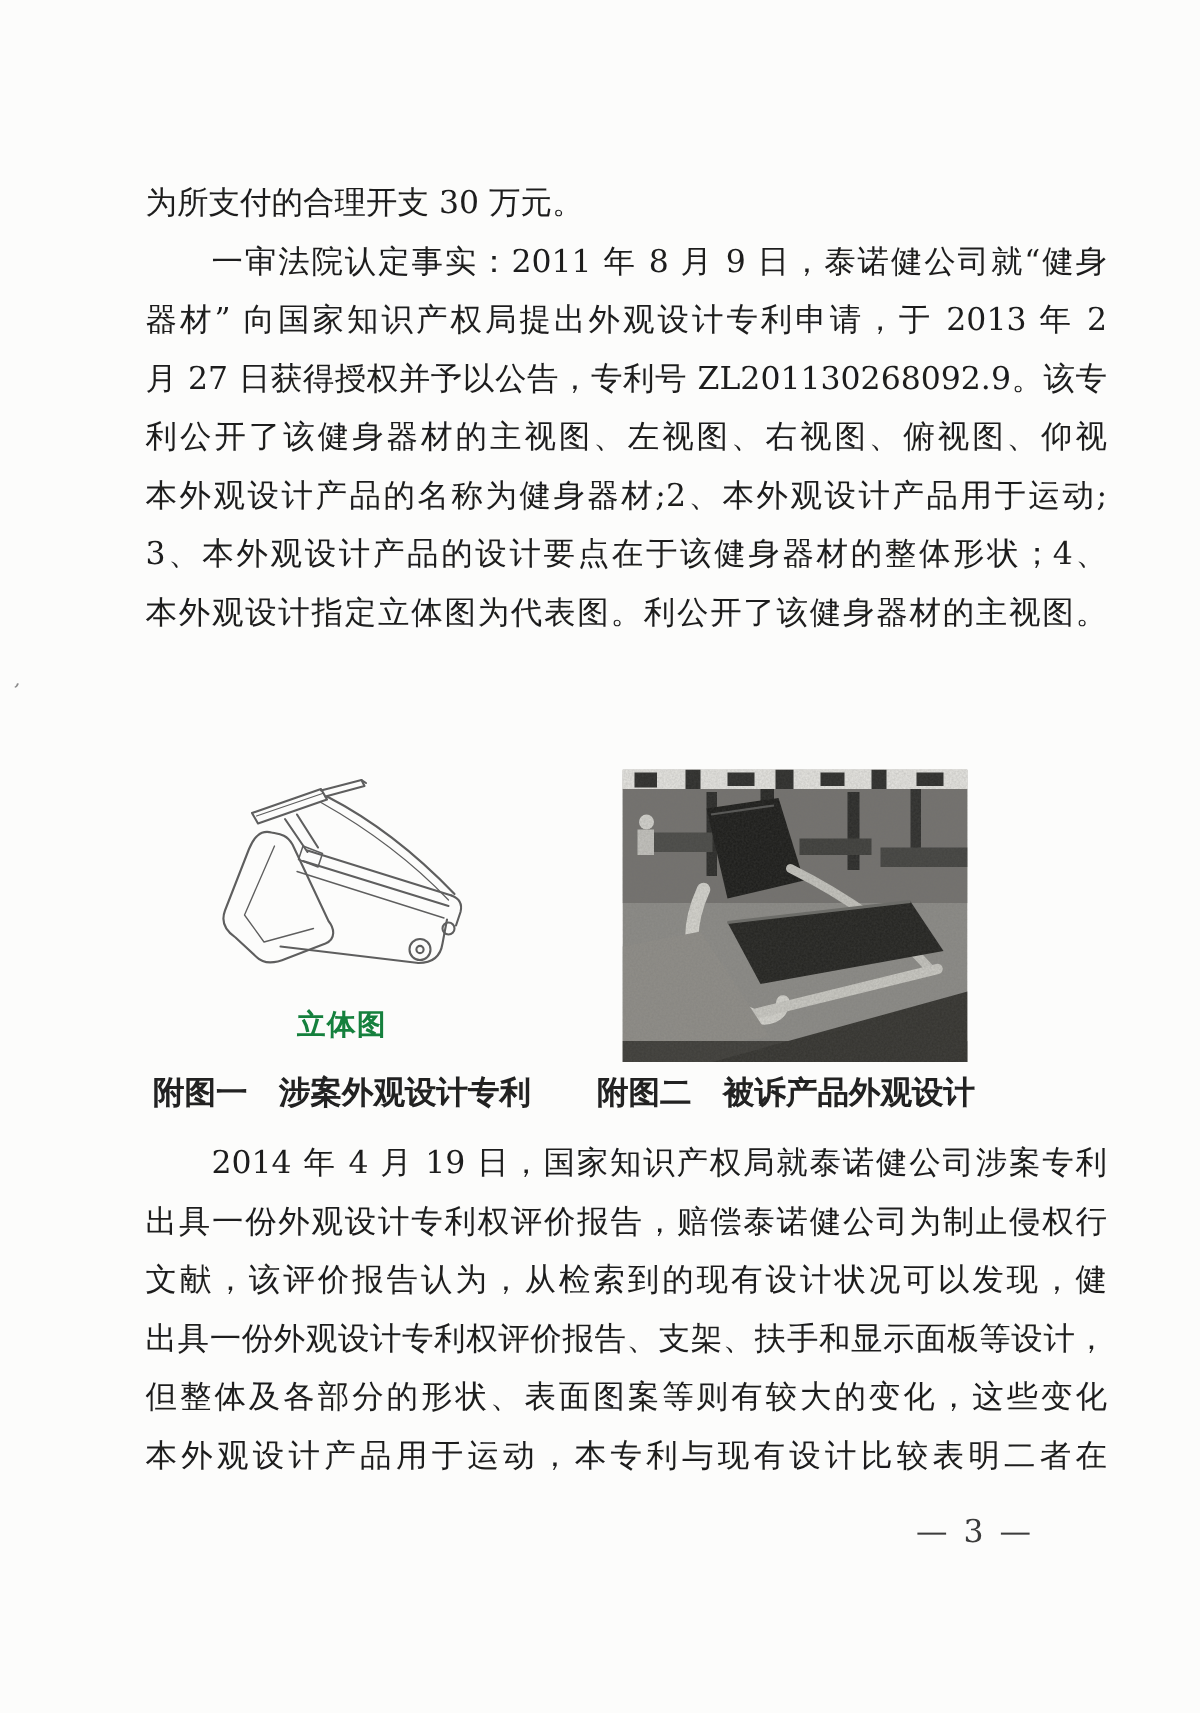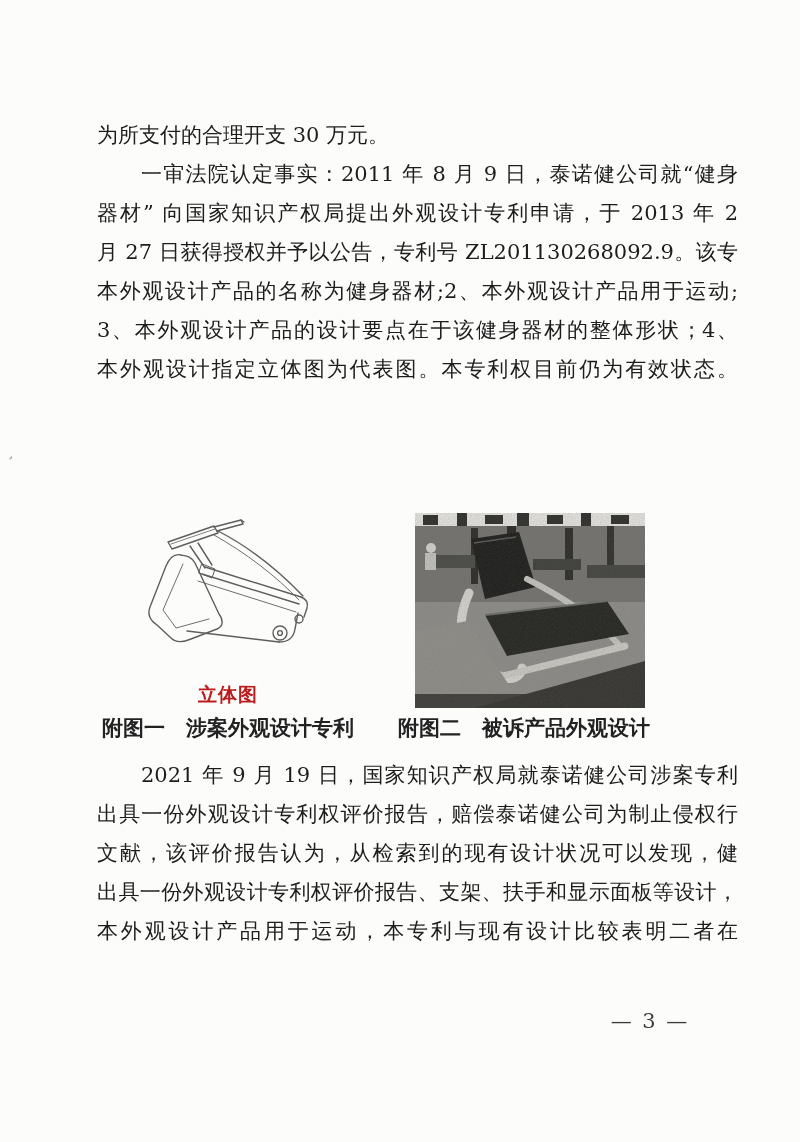--- a/index.html
+++ b/index.html
@@ -18,22 +18,22 @@
     height:39px;line-height:39px;overflow:hidden;
     font-size:21px;font-weight:500;
     white-space:normal;
   }
   .j{text-align:justify;text-align-last:justify;}
   .ind{text-indent:44px;}
   .figures{position:absolute;left:0;top:510px;width:800px;height:205px;}
   .fig-drawing{position:absolute;left:138px;top:6px;width:190px;height:166px;}
   .fig-drawing svg{display:block;width:100%;height:100%;}
   .fig-drawing-caption{
-    position:absolute;left:60px;top:166px;
-    font-size:19px;font-weight:600;color:#b91c1c;letter-spacing:1px;
+    position:absolute;left:60px;top:154px;
+    font-size:19px;font-weight:600;color:#15803d;letter-spacing:1px;
   }
   .fig-photo{position:absolute;left:415px;top:3px;width:230px;height:195px;}
   .fig-photo svg{display:block;width:100%;height:100%;}
   .caption-row{position:absolute;left:0;top:712px;width:800px;height:32px;}
   .cap{
     position:absolute;font-size:21px;font-weight:600;color:#222;
     line-height:32px;white-space:nowrap;
   }
   #cap-1{left:102px;}
   #cap-2{left:398px;}
@@ -50,23 +50,24 @@
 </head>
 <body>
 
 <div class="page">
 
   <div class="textblock" id="para-block-1">
     <div class="ln">为所支付的合理开支 30 万元。</div>
     <div class="ln j ind">一审法院认定事实：2011 年 8 月 9 日，泰诺健公司就“健身</div>
     <div class="ln j">器材” 向国家知识产权局提出外观设计专利申请，于 2013 年 2</div>
     <div class="ln j">月 27 日获得授权并予以公告，专利号 ZL201130268092.9。该专</div>
+    <div class="ln j">利公开了该健身器材的主视图、左视图、右视图、俯视图、仰视</div>
     <div class="ln j">本外观设计产品的名称为健身器材;2、本外观设计产品用于运动;</div>
     <div class="ln j">3、本外观设计产品的设计要点在于该健身器材的整体形状；4、</div>
-    <div class="ln j">本外观设计指定立体图为代表图。本专利权目前仍为有效状态。</div>
+    <div class="ln j">本外观设计指定立体图为代表图。利公开了该健身器材的主视图。</div>
   </div>
 
   <div class="figures">
 
     <div class="fig-drawing">
       <svg viewBox="0 0 190 162" fill="none" stroke="#5e5e5e" stroke-width="1.4" stroke-linejoin="round" stroke-linecap="round">
 
         <path d="M30,24 L76,8 L80,15 L34,31 Z"></path>
         <path d="M33,26 L77,11" stroke-width="0.8"></path>
 
@@ -151,24 +152,25 @@
       </svg>
     </div>
   </div>
 
   <div class="caption-row">
     <span class="cap" id="cap-1">附图一　涉案外观设计专利</span>
     <span class="cap" id="cap-2">附图二　被诉产品外观设计</span>
   </div>
 
   <div class="textblock" id="para-block-2">
-    <div class="ln j ind">2021 年 9 月 19 日，国家知识产权局就泰诺健公司涉案专利</div>
+    <div class="ln j ind">2014 年 4 月 19 日，国家知识产权局就泰诺健公司涉案专利</div>
     <div class="ln j">出具一份外观设计专利权评价报告，赔偿泰诺健公司为制止侵权行</div>
     <div class="ln j">文献，该评价报告认为，从检索到的现有设计状况可以发现，健</div>
     <div class="ln j">出具一份外观设计专利权评价报告、支架、扶手和显示面板等设计，</div>
+    <div class="ln j">但整体及各部分的形状、表面图案等则有较大的变化，这些变化</div>
     <div class="ln j">本外观设计产品用于运动，本专利与现有设计比较表明二者在</div>
   </div>
 
   <div class="page-number">— 3 —</div>
 
   <span class="scan-artifact">‚</span>
 
 </div>
 
 </body></html>

